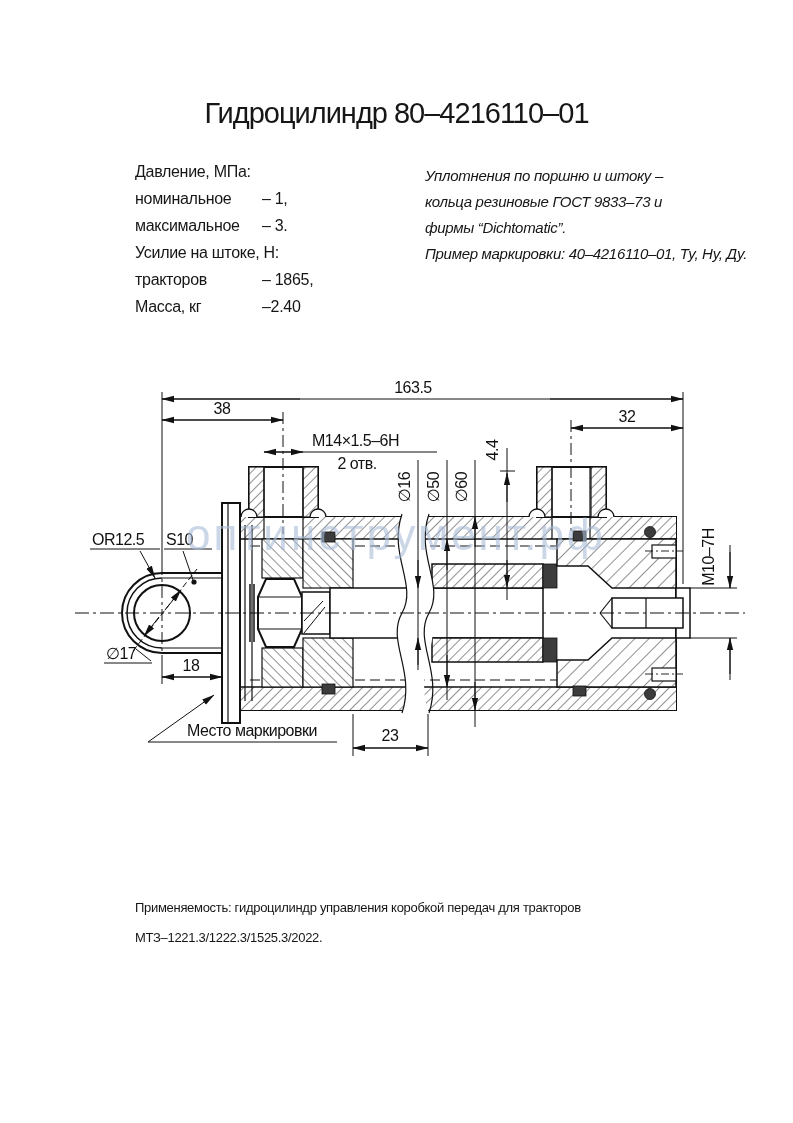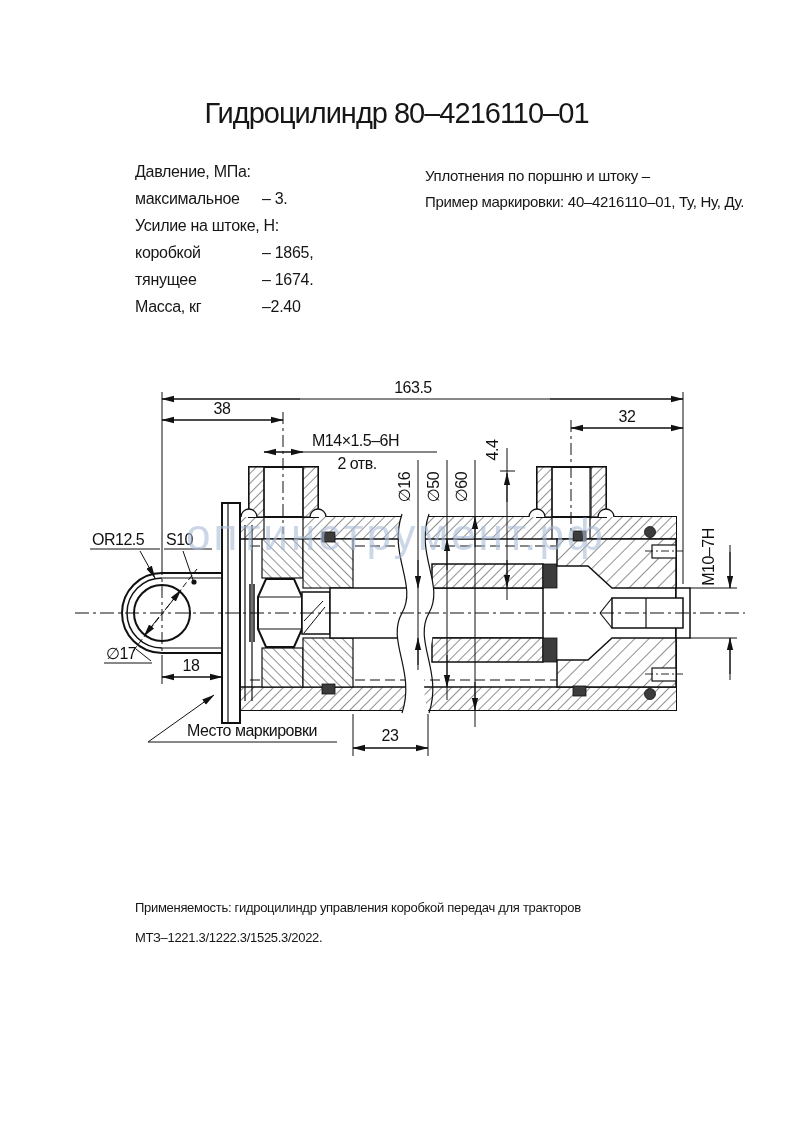--- a/index.html
+++ b/index.html
@@ -6,21 +6,21 @@
   .page{position:relative;width:793px;height:1123px;background:#fff;overflow:hidden;
         font-family:"Liberation Sans",sans-serif;color:#161616;}
   .title{position:absolute;top:97px;left:0;width:100%;text-align:center;
          font-size:29px;letter-spacing:-1px;font-weight:400;}
   .spec-block{position:absolute;left:135px;top:163px;width:250px;font-size:16px;letter-spacing:-0.3px;}
   .spec-row{position:relative;height:27px;}
   .spec-label{position:absolute;left:0;top:0;white-space:nowrap;}
   .spec-value{position:absolute;left:127px;top:0;white-space:nowrap;}
   .seals-block{position:absolute;left:425px;top:163px;width:330px;font-size:15px;
                letter-spacing:-0.3px;line-height:26px;}
-  .seals-line{white-space:nowrap;}
+  .seals-line{white-space:nowrap;font-style:italic;}
   .app-block{position:absolute;left:135px;top:893px;width:560px;font-size:13px;
              letter-spacing:-0.3px;line-height:30px;}
   .app-line{white-space:nowrap;}
   svg.drawing{position:absolute;left:0;top:345px;}
   svg text{font-family:"Liberation Sans",sans-serif;fill:#111;}
   .dimtxt{font-size:16px;letter-spacing:-0.5px;}
   .dimtxt-s{font-size:16px;letter-spacing:-0.5px;}
   .wm{font-size:44px;letter-spacing:3px;fill:#a9bcd8;opacity:0.6;}
 </style>
 </head>
@@ -29,43 +29,45 @@
 <div class="page">
 
   <div class="title">Гидроцилиндр 80–4216110–01</div>
 
   <div class="spec-block">
     <div class="spec-row">
       <span class="spec-label">Давление, МПа:</span>
       <span class="spec-value"></span>
     </div>
     <div class="spec-row">
+      <span class="spec-label">номинальное</span>
+      <span class="spec-value">– 1,</span>
+    </div>
+    <div class="spec-row">
       <span class="spec-label">максимальное</span>
       <span class="spec-value">– 3.</span>
     </div>
     <div class="spec-row">
       <span class="spec-label">Усилие на штоке, Н:</span>
       <span class="spec-value"></span>
     </div>
     <div class="spec-row">
-      <span class="spec-label">коробкой</span>
+      <span class="spec-label">тракторов</span>
       <span class="spec-value">– 1865,</span>
-    </div>
-    <div class="spec-row">
-      <span class="spec-label">тянущее</span>
-      <span class="spec-value">– 1674.</span>
     </div>
     <div class="spec-row">
       <span class="spec-label">Масса, кг</span>
       <span class="spec-value">–2.40</span>
     </div>
   </div>
 
   <div class="seals-block">
     <div class="seals-line">Уплотнения по поршню и штоку –</div>
+    <div class="seals-line">кольца резиновые ГОСТ 9833–73 и</div>
+    <div class="seals-line">фирмы “Dichtomatic”.</div>
     <div class="seals-line">Пример маркировки: 40–4216110–01, Ту, Ну, Ду.</div>
   </div>
 
   <svg class="drawing" width="793" height="430" viewBox="0 345 793 430">
     <defs>
       <pattern id="hA" width="7" height="7" patternUnits="userSpaceOnUse" patternTransform="rotate(45)">
         <rect width="7" height="7" fill="#fff"></rect>
         <line x1="0" y1="0" x2="0" y2="7" stroke="#222" stroke-width="1"></line>
       </pattern>
       <pattern id="hB" width="7" height="7" patternUnits="userSpaceOnUse" patternTransform="rotate(-45)">

